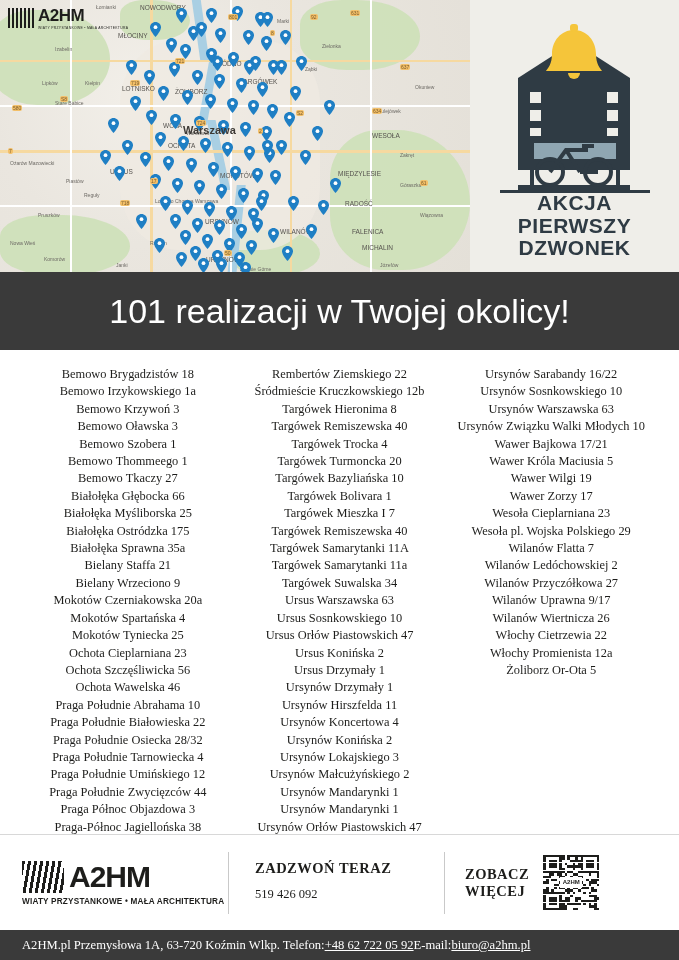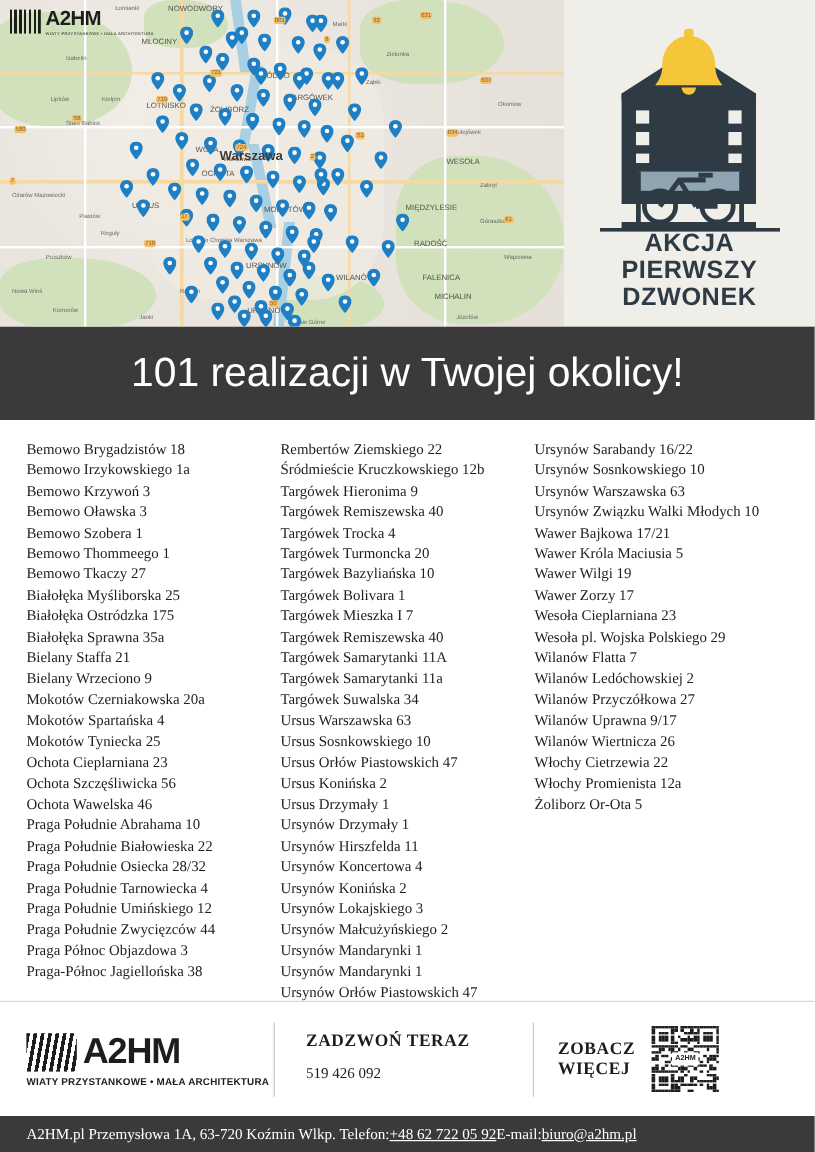--- a/index.html
+++ b/index.html
@@ -55,21 +55,21 @@
     display:flex;align-items:center;justify-content:center;
     font-family:"Liberation Sans",sans-serif;font-weight:normal;
     font-size:34px;
   }
 
   
   .lists{
     display:flex;padding:16px 22px 0 22px;gap:0;
     height:455px;box-sizing:border-box;
   }
-  .col{flex:1;}
+  .col{flex:1;text-align:center;}
   .col ul{list-style:none;margin:0;padding:0;}
   .col li{
     font-size:12.4px;line-height:17.4px;color:#1d1d1b;white-space:nowrap;
   }
 
   
   .footer{
     position:absolute;left:0;bottom:0;width:679px;
   }
   .footer-main{
@@ -880,20 +880,21 @@
   <div class="lists">
     <div class="col">
         <ul id="col0">
           <li>Bemowo Brygadzistów 18</li>
           <li>Bemowo Irzykowskiego 1a</li>
           <li>Bemowo Krzywoń 3</li>
           <li>Bemowo Oławska 3</li>
           <li>Bemowo Szobera 1</li>
           <li>Bemowo Thommeego 1</li>
           <li>Bemowo Tkaczy 27</li>
+          <li>Białołęka Głębocka 66</li>
           <li>Białołęka Myśliborska 25</li>
           <li>Białołęka Ostródzka 175</li>
           <li>Białołęka Sprawna 35a</li>
           <li>Bielany Staffa 21</li>
           <li>Bielany Wrzeciono 9</li>
           <li>Mokotów Czerniakowska 20a</li>
           <li>Mokotów Spartańska 4</li>
           <li>Mokotów Tyniecka 25</li>
           <li>Ochota Cieplarniana 23</li>
           <li>Ochota Szczęśliwicka 56</li>
@@ -905,21 +906,21 @@
           <li>Praga Południe Umińskiego 12</li>
           <li>Praga Południe Zwycięzców 44</li>
           <li>Praga Północ Objazdowa 3</li>
           <li>Praga-Północ Jagiellońska 38</li>
         </ul>
       </div>
     <div class="col">
         <ul id="col1">
           <li>Rembertów Ziemskiego 22</li>
           <li>Śródmieście Kruczkowskiego 12b</li>
-          <li>Targówek Hieronima 9</li>
+          <li>Targówek Hieronima 8</li>
           <li>Targówek Remiszewska 40</li>
           <li>Targówek Trocka 4</li>
           <li>Targówek Turmoncka 20</li>
           <li>Targówek Bazyliańska 10</li>
           <li>Targówek Bolivara 1</li>
           <li>Targówek Mieszka I 7</li>
           <li>Targówek Remiszewska 40</li>
           <li>Targówek Samarytanki 11A</li>
           <li>Targówek Samarytanki 11a</li>
           <li>Targówek Suwalska 34</li>

